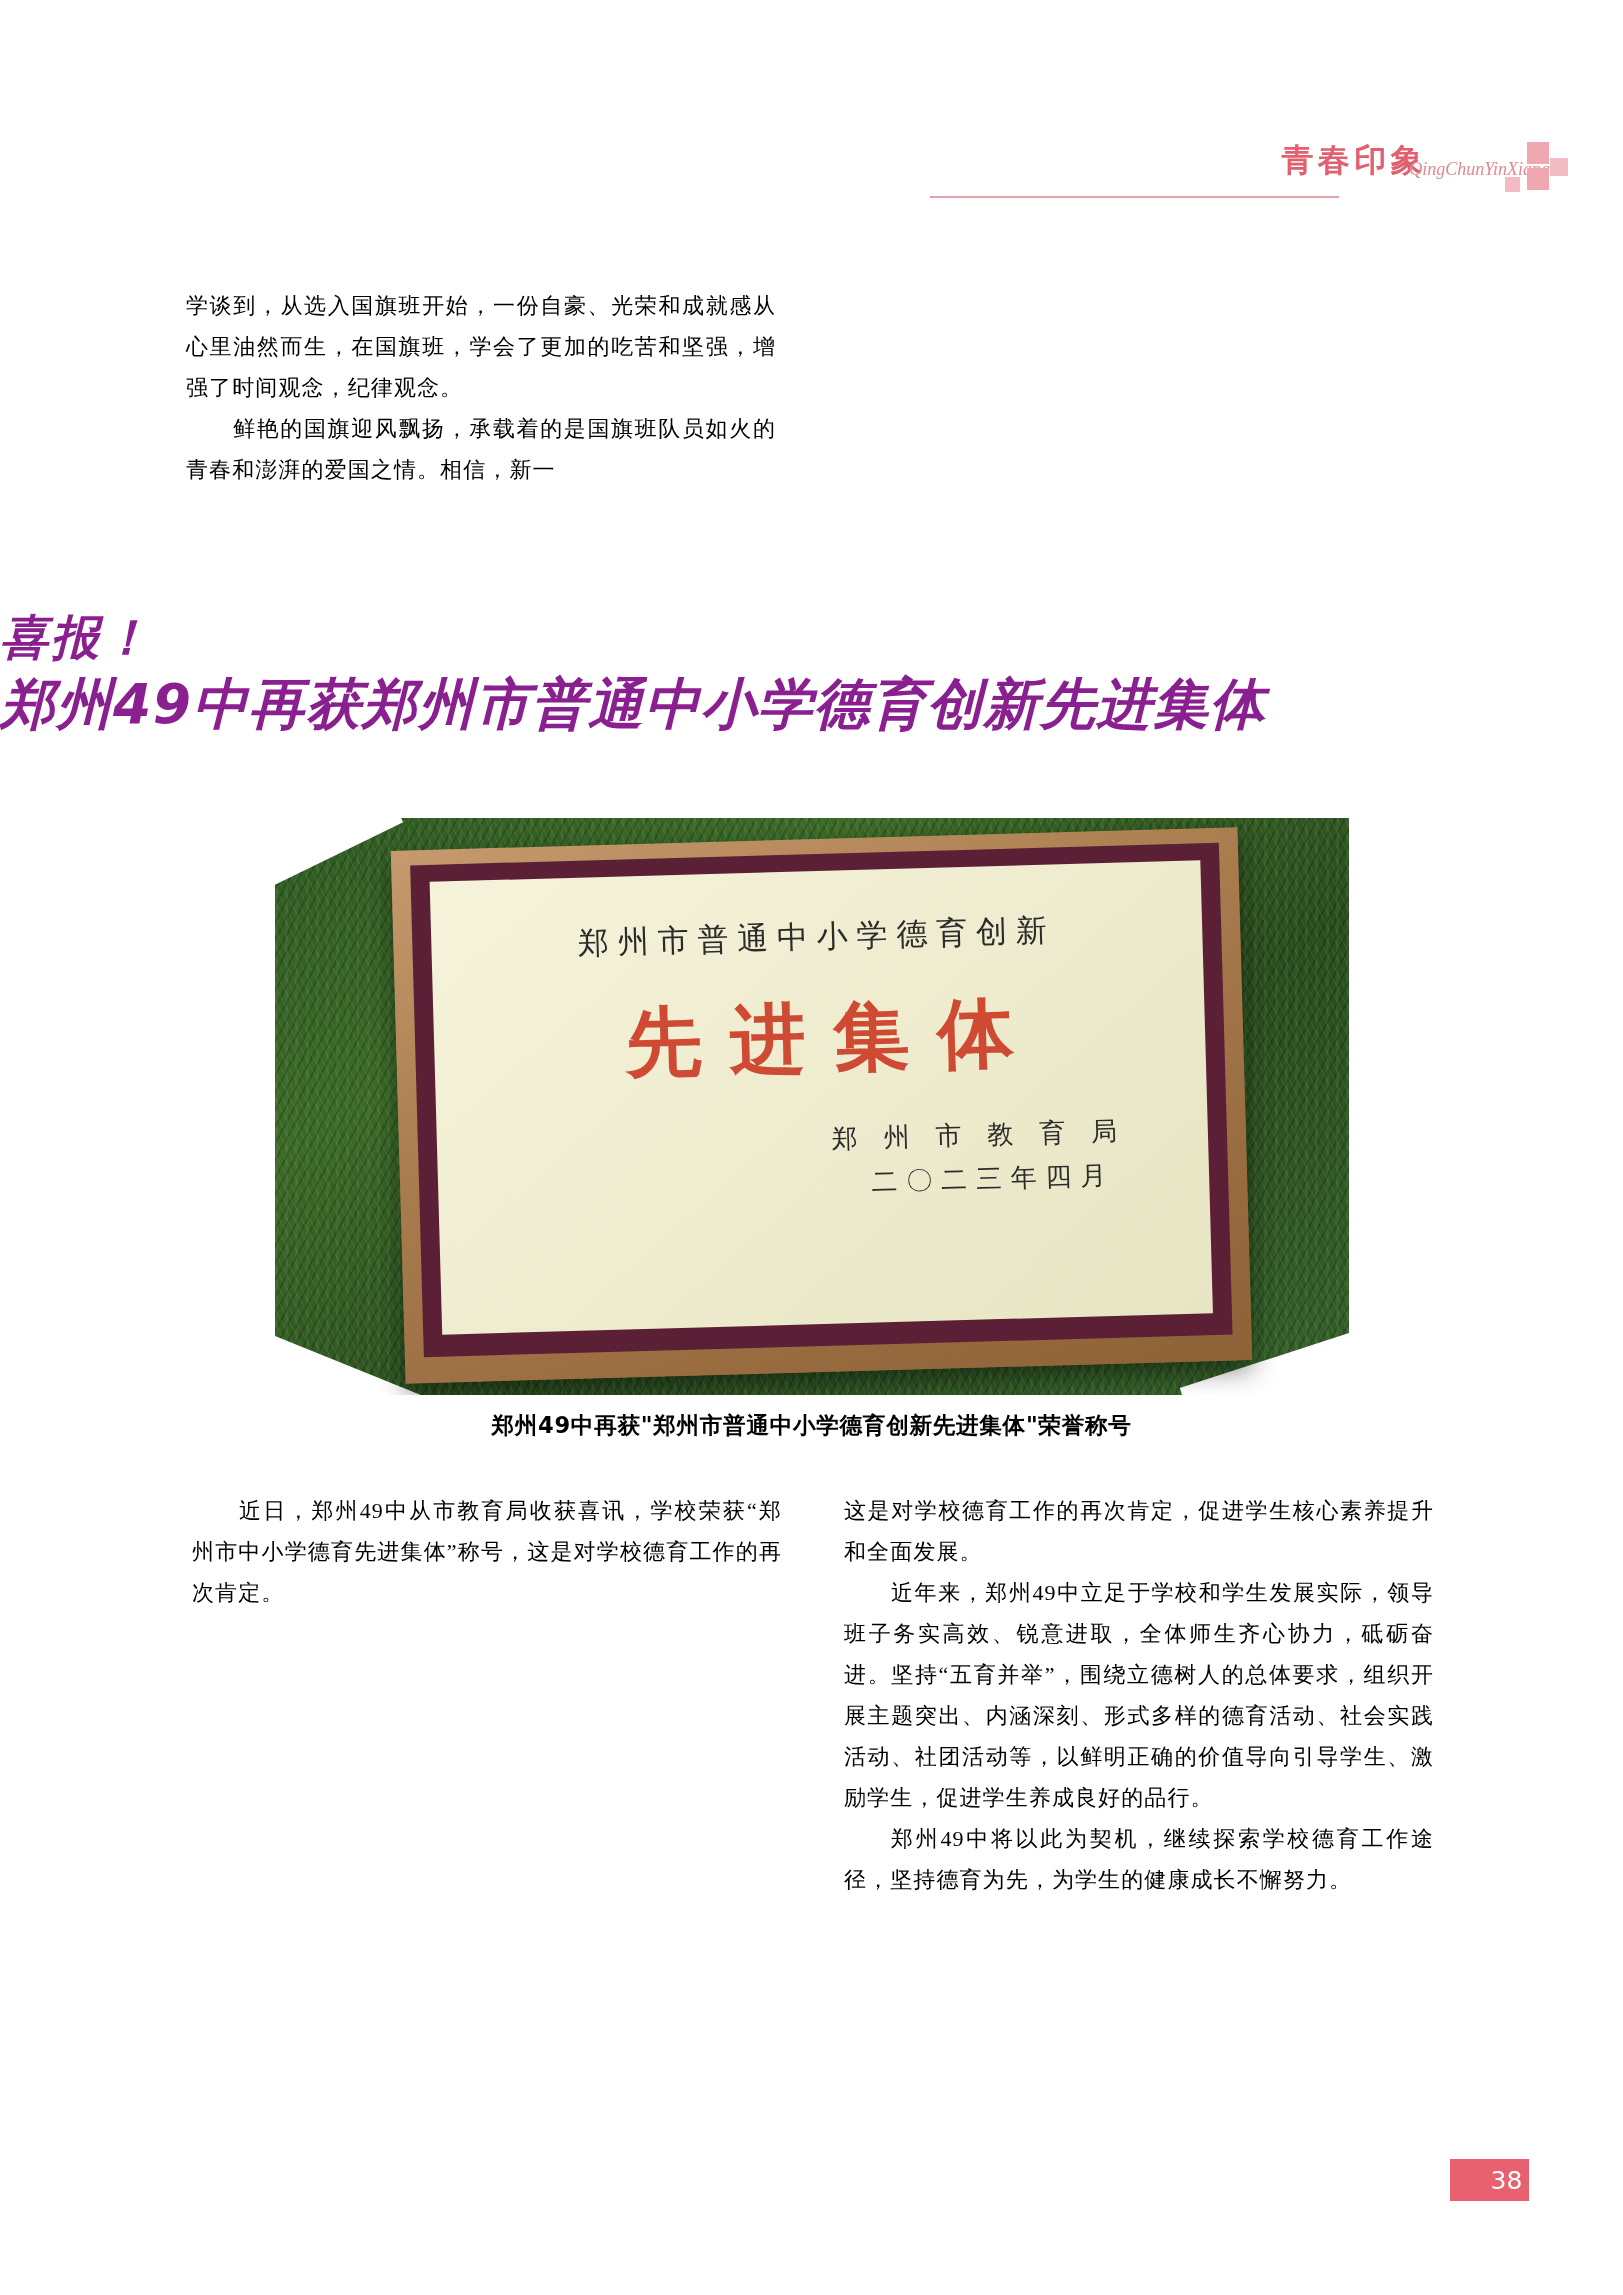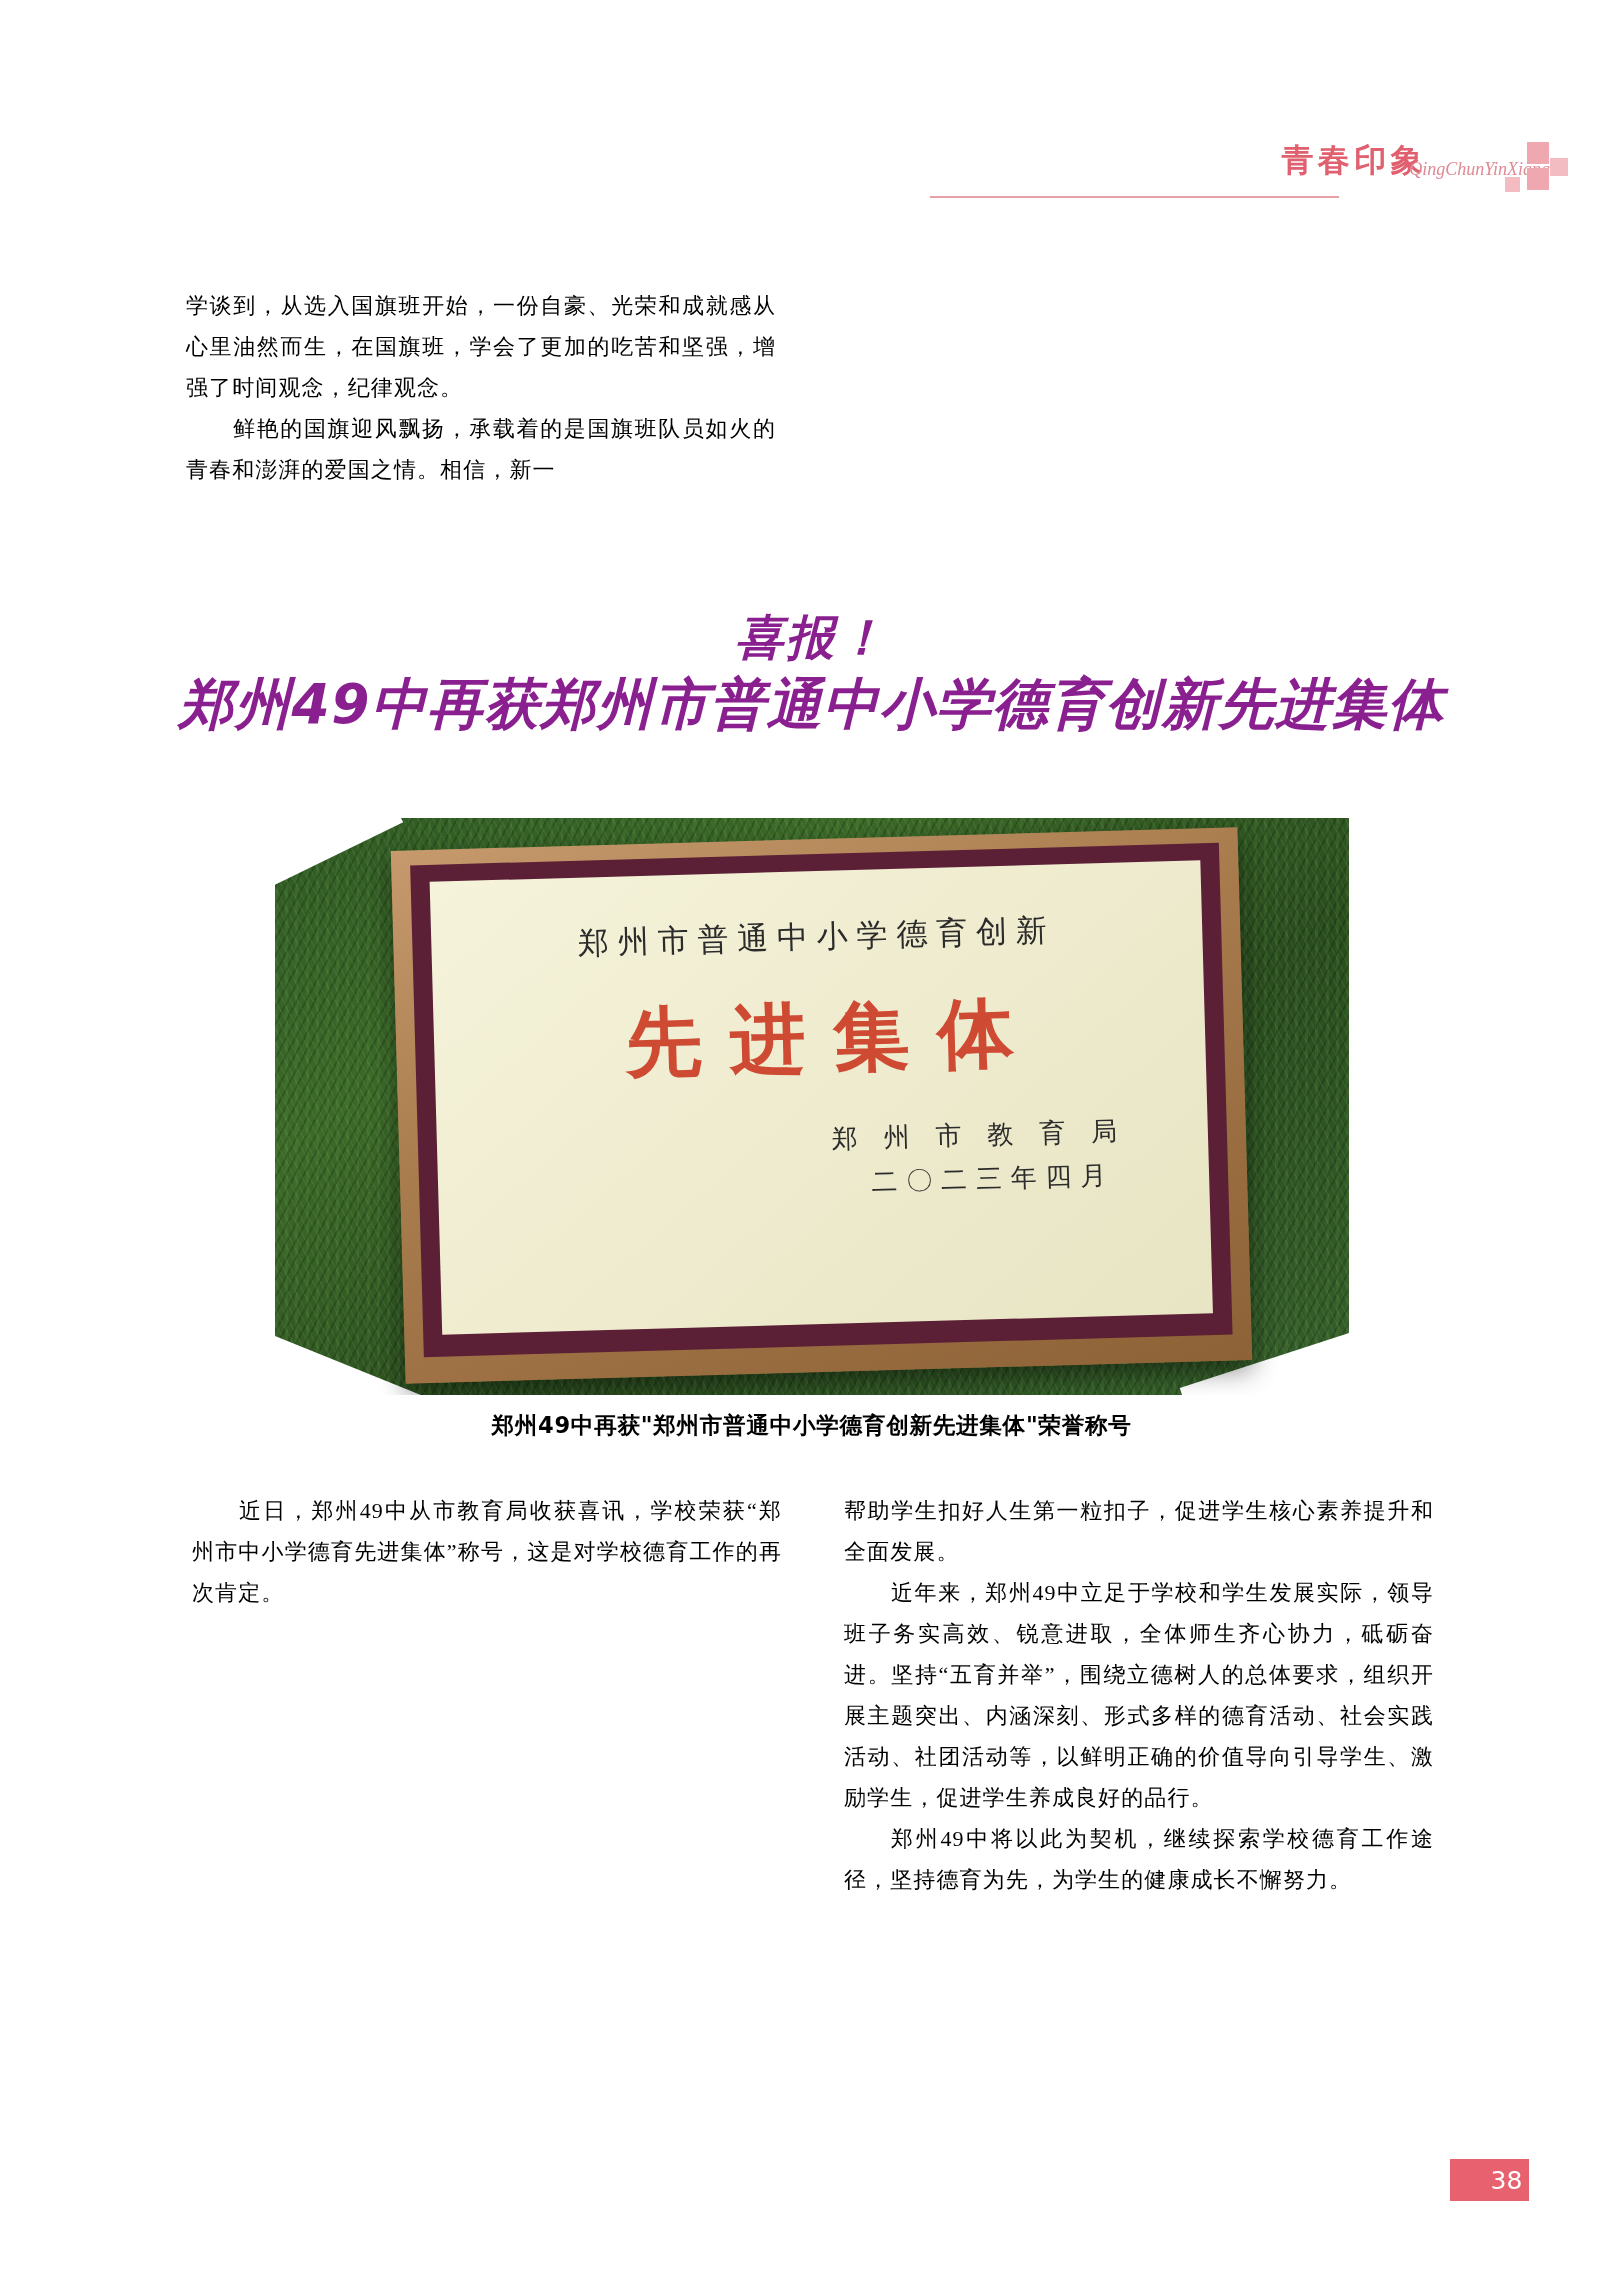--- a/index.html
+++ b/index.html
@@ -93,21 +93,20 @@
   .col p.indent {
     text-indent: 47px;
   }
 
   
   .headline-wrap {
     position: absolute;
     top: 606px;
     left: 0;
     width: 1623px;
-    text-align: center;
   }
   .headline-1 {
     font-family: "DejaVu Sans", sans-serif;
     font-weight: bold;
     font-style: italic;
     font-size: 48px;
     color: #8a1f8f;
     letter-spacing: 2.9px;
     line-height: 63px;
   }
@@ -306,20 +305,20 @@
   </div>
 </div>
 
 <div class="caption">郑州49中再获"郑州市普通中小学德育创新先进集体"荣誉称号</div>
 
 <div class="bottom-cols">
   <div class="col">
     <p class="indent">近日，郑州49中从市教育局收获喜讯，学校荣获“郑州市中小学德育先进集体”称号，这是对学校德育工作的再次肯定。</p>
   </div>
   <div class="col">
-    <p>帮助学生扣好人生第一粒扣子，促进学生核心素养提升和全面发展。</p>
+    <p>这是对学校德育工作的再次肯定，促进学生核心素养提升和全面发展。</p>
     <p class="indent">近年来，郑州49中立足于学校和学生发展实际，领导班子务实高效、锐意进取，全体师生齐心协力，砥砺奋进。坚持“五育并举”，围绕立德树人的总体要求，组织开展主题突出、内涵深刻、形式多样的德育活动、社会实践活动、社团活动等，以鲜明正确的价值导向引导学生、激励学生，促进学生养成良好的品行。</p>
     <p class="indent">郑州49中将以此为契机，继续探索学校德育工作途径，坚持德育为先，为学生的健康成长不懈努力。</p>
   </div>
 </div>
 
 <div class="page-num">38</div>
 
 
 </body></html>

